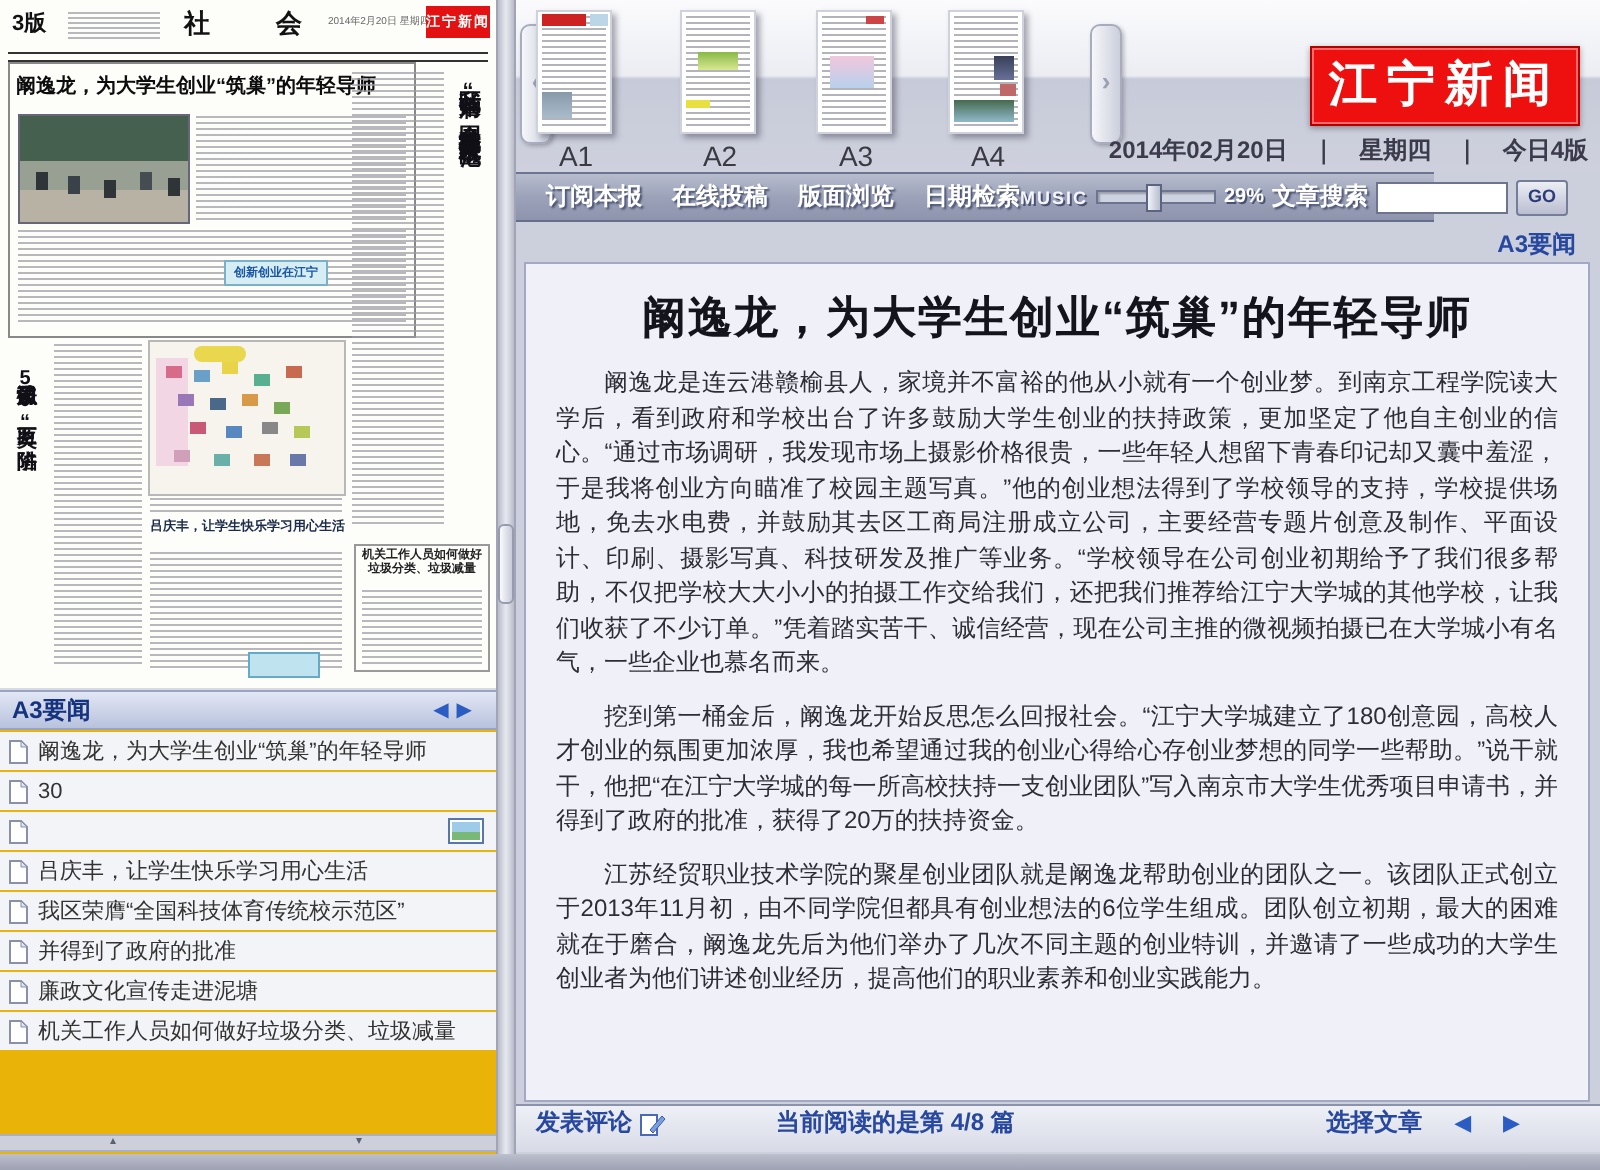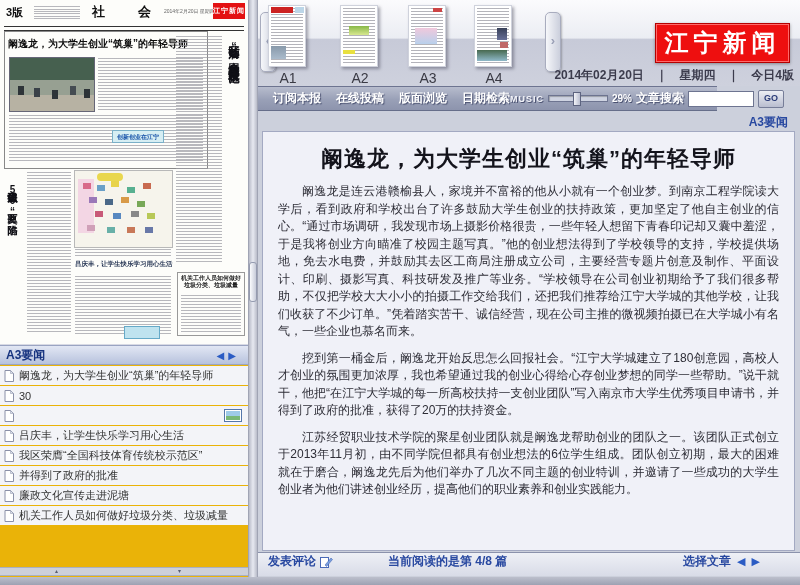--- a/index.html
+++ b/index.html
@@ -119,21 +119,21 @@
   #article-panel{position:absolute;left:4px;top:131px;width:533px;height:420px;box-sizing:border-box;
     background:#f0f1f8;border:1px solid #a3a9c2;overflow:hidden;}
   #article-title{margin:12px 10px 4px;text-align:center;font-size:22px;font-weight:bold;color:#14141c;letter-spacing:1px;}
   .body-p{margin:9px 15px;text-indent:2em;font-size:12px;line-height:17.5px;color:#2d2d36;text-align:justify;}
 
   #footer-bar{position:absolute;left:0;top:552px;width:542px;height:24px;box-sizing:border-box;
     border-top:1px solid #8b92ac;background:linear-gradient(180deg,#eef0f6,#d8dbe7);
     display:flex;align-items:flex-start;font:bold 12px "Liberation Sans","DejaVu Sans",sans-serif;color:#2848a0;}
   #comment-link{margin-left:10px;display:flex;gap:4px;align-items:center;cursor:pointer;}
   #reading-status{margin-left:55px;}
-  #select-article{margin-left:auto;margin-right:40px;display:flex;gap:6px;align-items:center;cursor:pointer;}
+  #select-article{margin-left:auto;margin-right:40px;display:flex;gap:16px;align-items:center;cursor:pointer;}
   .blue-arr{color:#2b5cc4;font-size:11px;}
 
   #win-bottom{position:absolute;left:0;top:577px;width:800px;height:8px;
     background:linear-gradient(180deg,#bcbfcc,#9da1b2);}
 </style>
 </head>
 <body>
 
 <div id="app">
 

